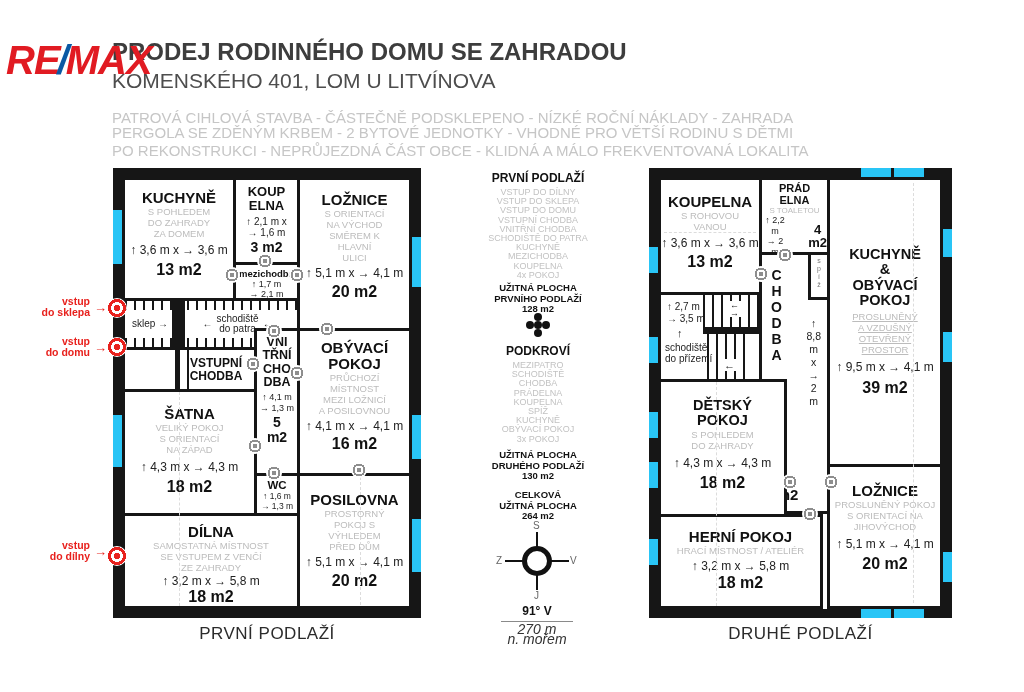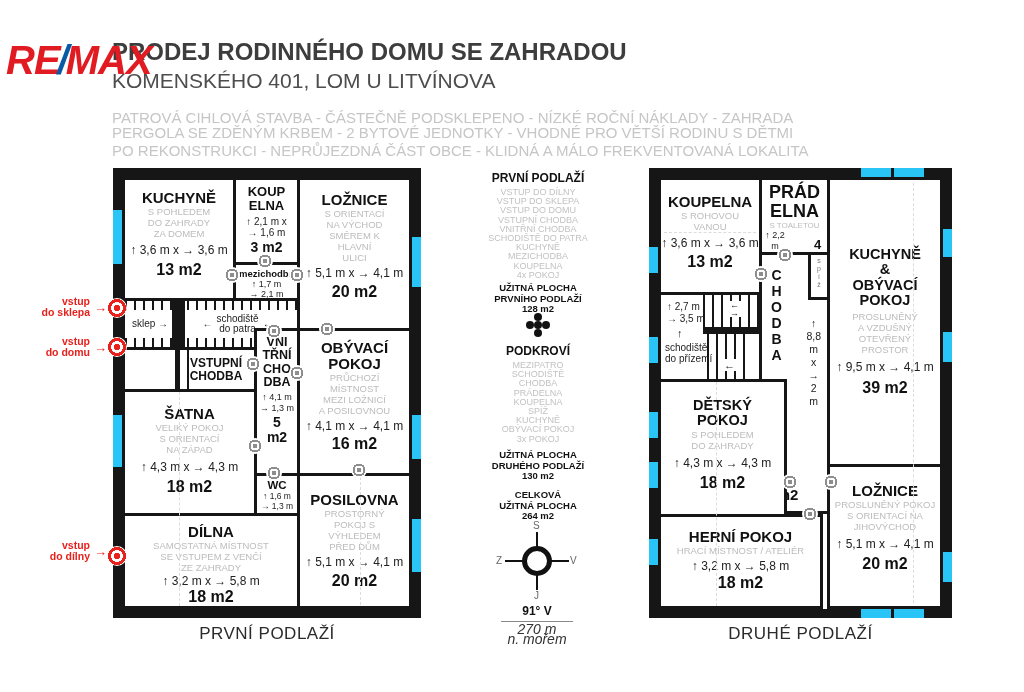--- a/index.html
+++ b/index.html
@@ -218,21 +218,21 @@
 
     <div class="room" style="left:0;top:0;width:104px;height:118px;padding-top:14px;">
       <div class="rname" data-bind="floor2.rooms.koupelna.name">KOUPELNA</div>
       <div class="desc" data-bind="floor2.rooms.koupelna.desc">S ROHOVOU
 VANOU</div>
       <div class="dims" style="margin-top:5px;" data-bind="floor2.rooms.koupelna.dims">↑ 3,6 m x → 3,6 m</div>
       <div class="area" style="margin-top:4px;" data-bind="floor2.rooms.koupelna.area">13 m2</div>
     </div>
 
     <div class="room" style="left:101px;top:0;width:71px;height:78px;padding-top:3px;">
-      <div class="rname" style="font-size:18px;" data-bind="floor2.rooms.pradelna.name">PRÁD
+      <div class="rname" style="font-size:11px;" data-bind="floor2.rooms.pradelna.name">PRÁD
 ELNA</div>
       <div class="desc" style="font-size:8px;line-height:9px;" data-bind="floor2.rooms.pradelna.desc">S TOALETOU</div>
       <div style="display:flex;align-items:center;gap:20px;">
         <span class="dims" style="font-size:9px;line-height:10.5px;" data-bind="floor2.rooms.pradelna.dims">↑ 2,2 m
 → 2 m</span>
         <span class="area" style="font-size:13px;" data-bind="floor2.rooms.pradelna.area">4
 m2</span>
       </div>
     </div>
 
@@ -259,21 +259,21 @@
 p
 í
 ž</div>
     </div>
 
     <div class="room" style="left:169px;top:0;width:116px;height:290px;justify-content:center;">
       <div class="rname" style="font-size:14.5px;" data-bind="floor2.rooms.kuchyne_obyvaci.name">KUCHYNĚ
 &amp;
 OBÝVACÍ
 POKOJ</div>
-      <div class="desc" style="margin-top:3px;" data-bind="floor2.rooms.kuchyne_obyvaci.desc">PROSLUNĚNÝ
+      <div class="desc" style="margin-top:3px;text-decoration:underline;" data-bind="floor2.rooms.kuchyne_obyvaci.desc">PROSLUNĚNÝ
 A VZDUŠNÝ
 OTEVŘENÝ
 PROSTOR</div>
       <div class="dims" style="margin-top:6px;" data-bind="floor2.rooms.kuchyne_obyvaci.dims">↑ 9,5 m x → 4,1 m</div>
       <div class="area" style="margin-top:6px;" data-bind="floor2.rooms.kuchyne_obyvaci.area">39 m2</div>
     </div>
 
     <div class="room" style="left:0;top:115px;width:104px;height:90px;">
       <div class="abs dims" style="left:6px;top:6px;font-size:10px;line-height:12px;text-align:left;" data-bind="floor2.rooms.schodiste.dims">↑ 2,7 m
 → 3,5 m</div>

